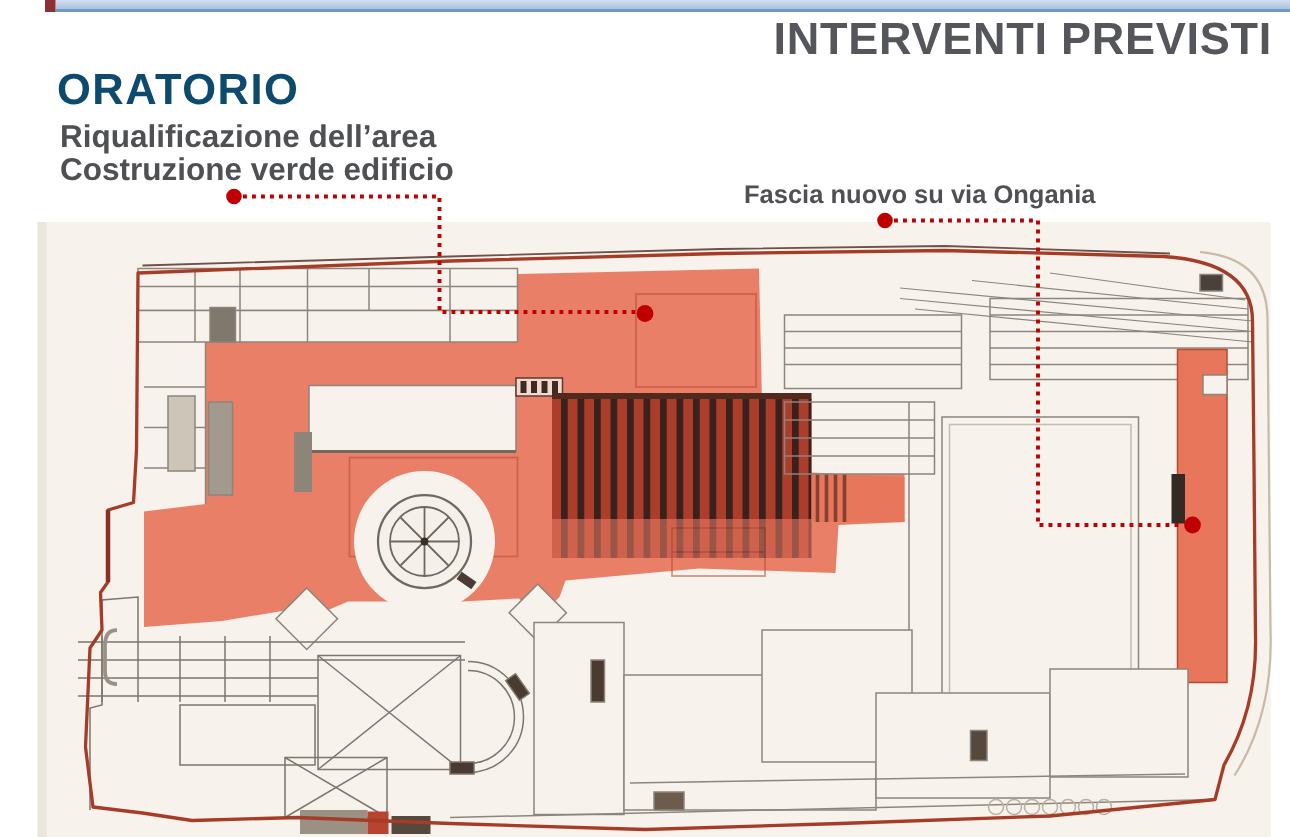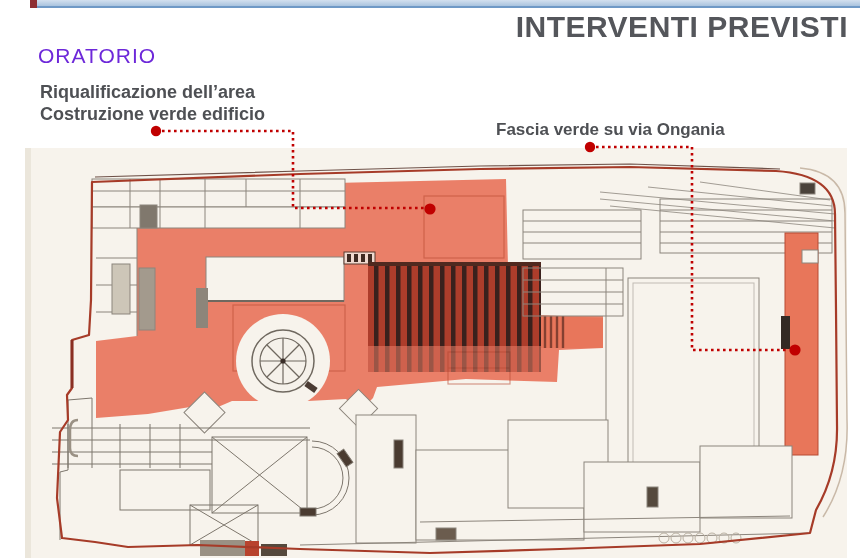--- a/index.html
+++ b/index.html
@@ -17,26 +17,26 @@
     position:absolute;left:30px;top:0;width:7px;height:8px;
     background:#8e2f33;
   }
   .slide-title{
     position:absolute;top:10px;right:12px;margin:0;
     font-size:30px;font-weight:bold;letter-spacing:0.5px;
     color:#54565b;white-space:nowrap;
   }
   .section-heading{
     position:absolute;left:38px;top:44px;margin:0;
-    font-size:21px;font-weight:normal;letter-spacing:1px;
-    color:#6d28d9;white-space:nowrap;
+    font-size:29px;font-weight:bold;letter-spacing:1px;
+    color:#0c4a6e;white-space:nowrap;
   }
   .section-subtitle{
     position:absolute;left:40px;top:81px;
-    font-size:18px;font-weight:bold;line-height:22px;
+    font-size:21px;font-weight:bold;line-height:22px;
     color:#4e5054;white-space:nowrap;
   }
   .annotation{
     position:absolute;left:496px;top:120px;
     font-size:17px;font-weight:bold;color:#4e5054;white-space:nowrap;
   }
   svg.plan{position:absolute;left:0;top:0;z-index:1;}
   .textlayer{position:absolute;left:0;top:0;width:860px;height:394px;z-index:2;pointer-events:none;}
 </style>
 </head>
@@ -227,14 +227,14 @@
 
   <h1 class="slide-title">INTERVENTI PREVISTI</h1>
 
   <h2 class="section-heading">ORATORIO</h2>
 
   <div class="section-subtitle">
     <div>Riqualificazione dell’area</div>
     <div>Costruzione verde edificio</div>
   </div>
 
-  <div class="annotation">Fascia verde su via Ongania</div>
+  <div class="annotation">Fascia nuovo su via Ongania</div>
 </div>
 
 </body></html>

